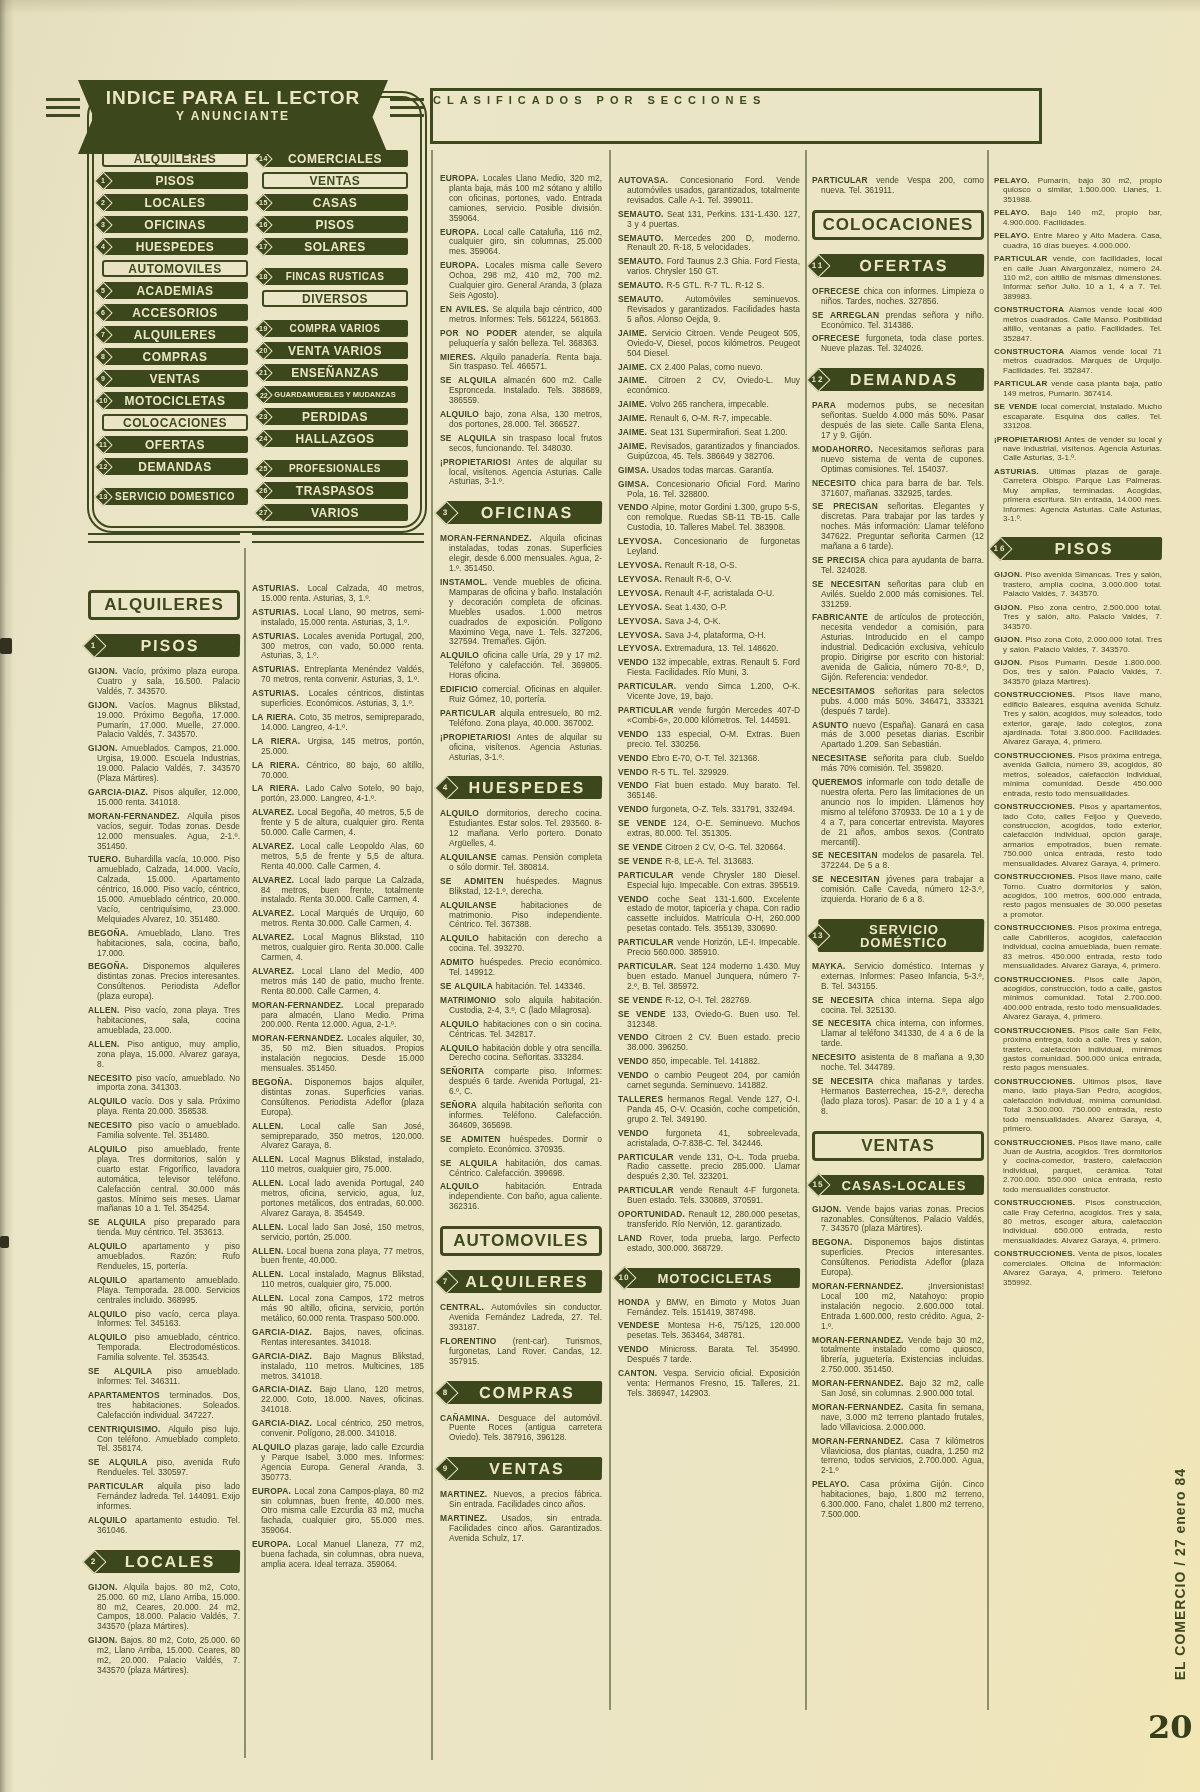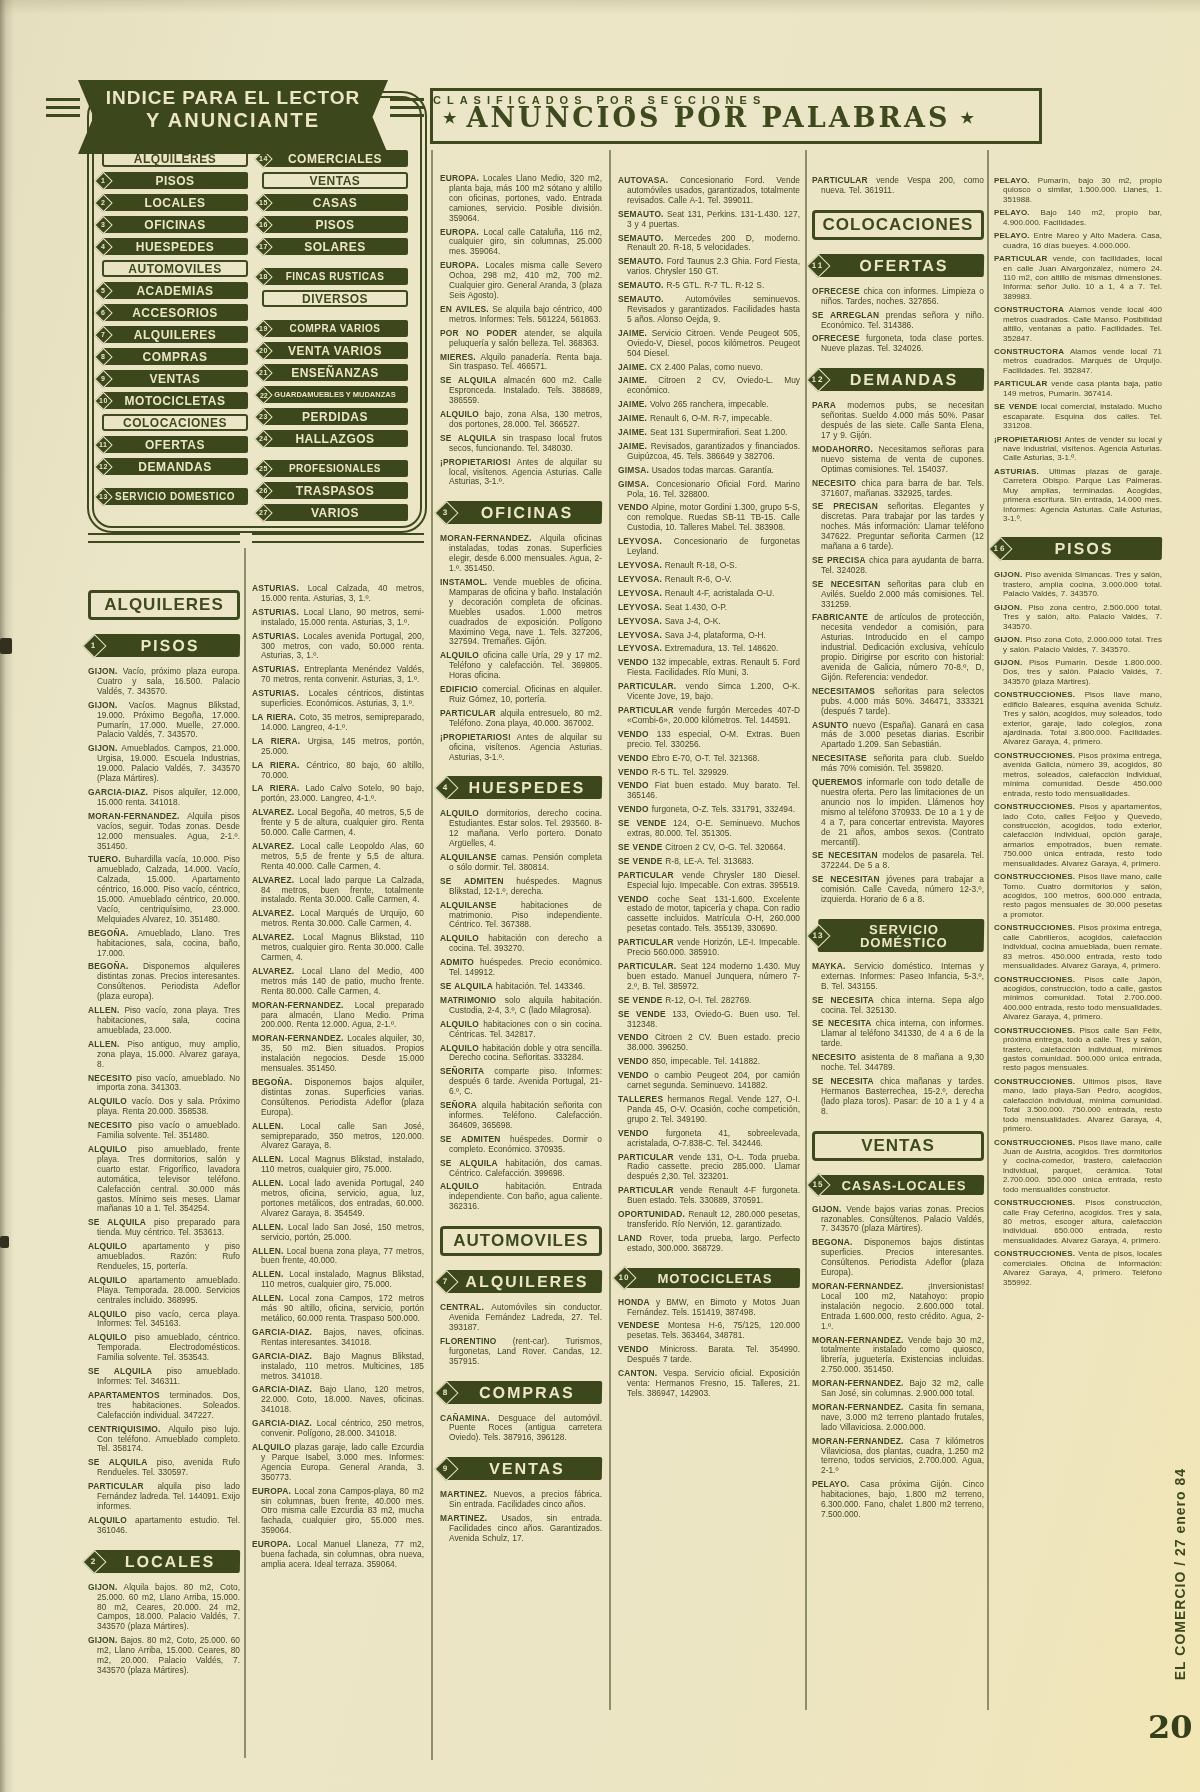--- a/index.html
+++ b/index.html
@@ -8,21 +8,21 @@
     font-family:"Liberation Sans",sans-serif;color:#3e4723;}
   #page::before{content:"";position:absolute;inset:0;pointer-events:none;
     background:linear-gradient(180deg,rgba(120,110,70,.18) 0,rgba(120,110,70,0) 14px),
     linear-gradient(90deg,rgba(60,55,35,.45) 0,rgba(60,55,35,.12) 6px,rgba(60,55,35,0) 14px);}
   
   #idxframe{position:absolute;left:92px;top:96px;width:326px;height:428px;border:2px solid #3e4a1d;
     border-radius:20px;outline:2px solid #3e4a1d;outline-offset:3px;}
   #ribbon{position:absolute;left:78px;top:80px;width:310px;height:74px;background:#3c481c;color:#ece6c6;
     text-align:center;clip-path:polygon(0 0,100% 0,95% 50%,100% 100%,0 100%,5% 50%);z-index:3;}
   #ribbon .r1{display:block;font-weight:bold;font-size:19px;letter-spacing:1px;margin-top:7px;}
-  #ribbon .r2{display:block;font-weight:bold;font-size:20px;letter-spacing:2px;}
+  #ribbon .r2{display:block;font-weight:bold;font-size:12px;letter-spacing:2px;}
   .tlines{position:absolute;width:34px;height:20px;
     background:repeating-linear-gradient(to bottom,#3e4a1d 0 3px,transparent 3px 8px);}
   #idxgrid{position:absolute;left:102px;top:150px;width:306px;display:flex;gap:14px;z-index:2;}
   .idxcol{flex:1;display:flex;flex-direction:column;gap:5px;}
   .chip{position:relative;height:17px;background:#3c481c;color:#ece6c6;font-weight:bold;font-size:12px;
     display:flex;align-items:center;justify-content:center;letter-spacing:.5px;border-radius:2px;
     text-align:center;line-height:1;}
   .chip.outline{background:transparent;color:#3e4a1d;border:2px solid #3e4a1d;height:13px;border-radius:3px;}
   .chip.sm{font-size:10px;margin-top:8px;}
   .chip.xs{font-size:7.5px;letter-spacing:0;}
@@ -253,21 +253,20 @@
           <span>VARIOS</span>
         </div>
       </div>
   </div>
 
   <div class="drule" style="left:88px;top:533px;width:152px;"></div>
   <div class="drule" style="left:252px;top:533px;width:172px;"></div>
 
   <div id="banner">
     <span class="small">CLASIFICADOS POR SECCIONES</span>
-    <span class="big"><i class="star" style="font-style:normal">★</i><span>ANUNCIOS POR PALABRAS</span><i class="star" style="font-style:normal">★</i></span>
   </div>
 
   <div class="vrule" style="left:244px;top:548px;height:1210px;"></div>
   <div class="vrule" style="left:431px;top:150px;height:1610px;"></div>
   <div class="vrule" style="left:609px;top:150px;height:1560px;"></div>
   <div class="vrule" style="left:805px;top:150px;height:1560px;"></div>
   <div class="vrule" style="left:987px;top:150px;height:1560px;"></div>
 
   <div class="scanmark" style="left:0;top:638px;width:12px;height:16px;"></div>
   <div class="scanmark" style="left:0;top:1236px;width:9px;height:12px;"></div>

